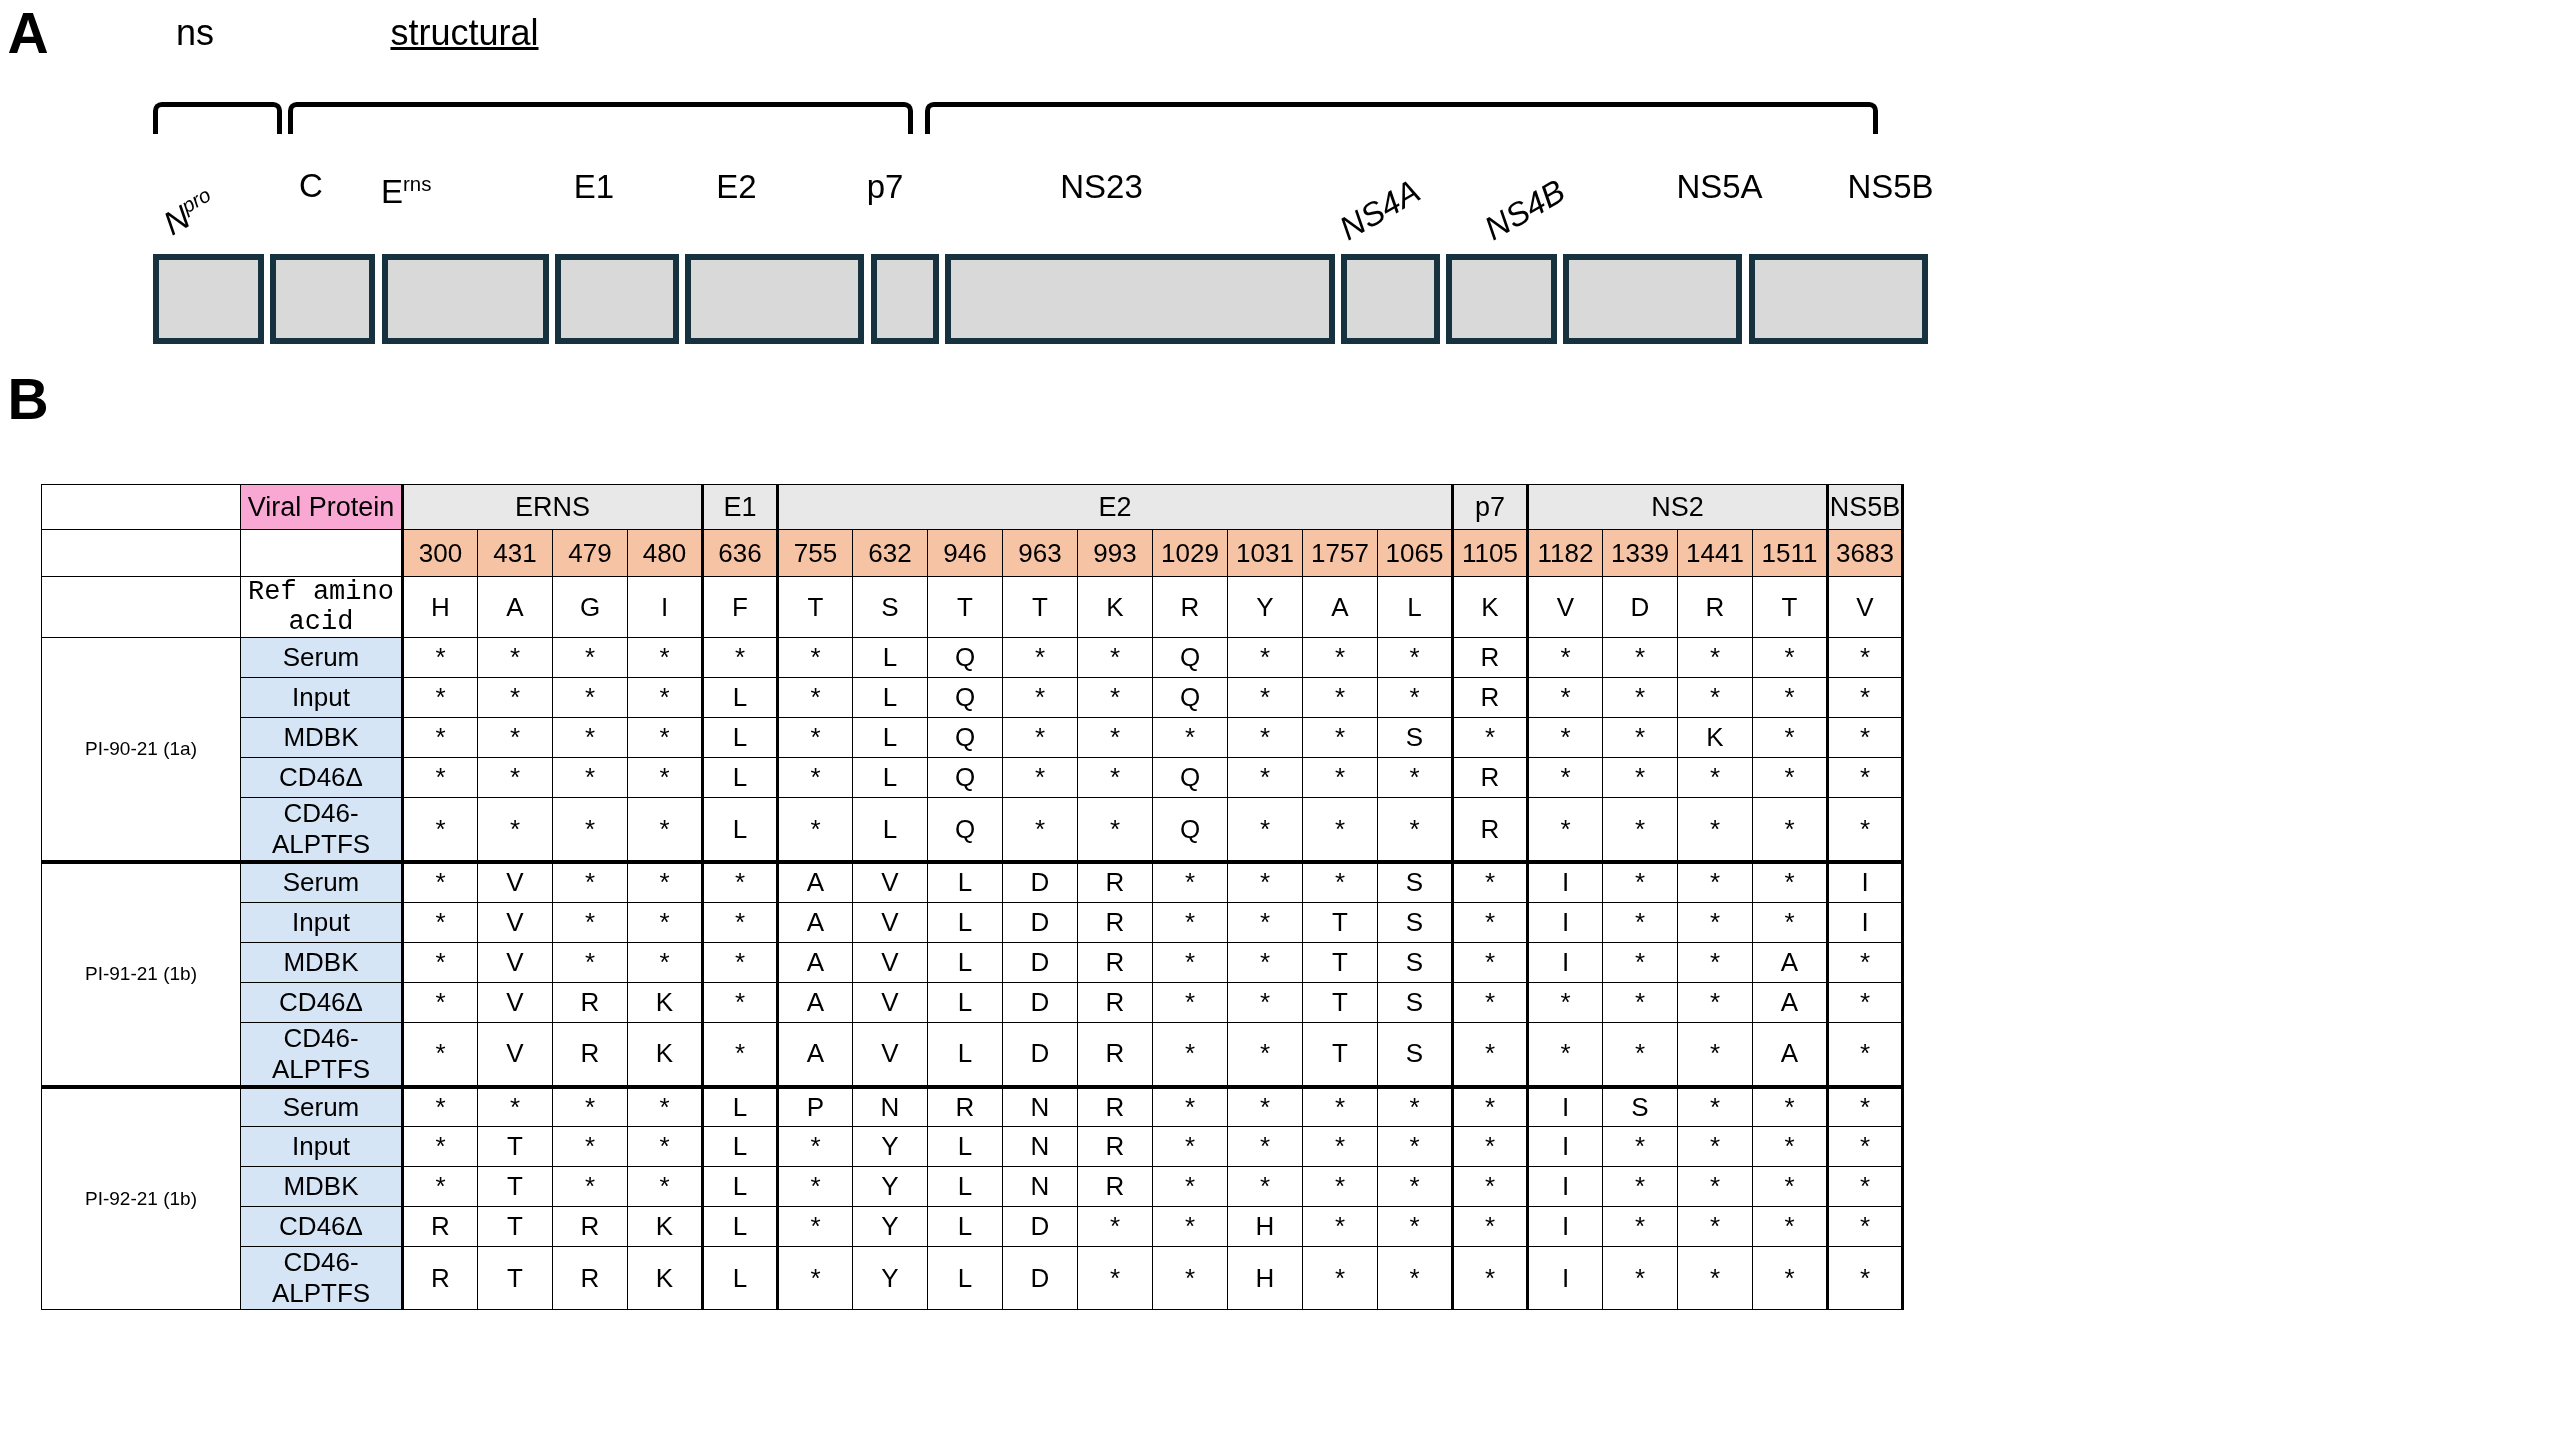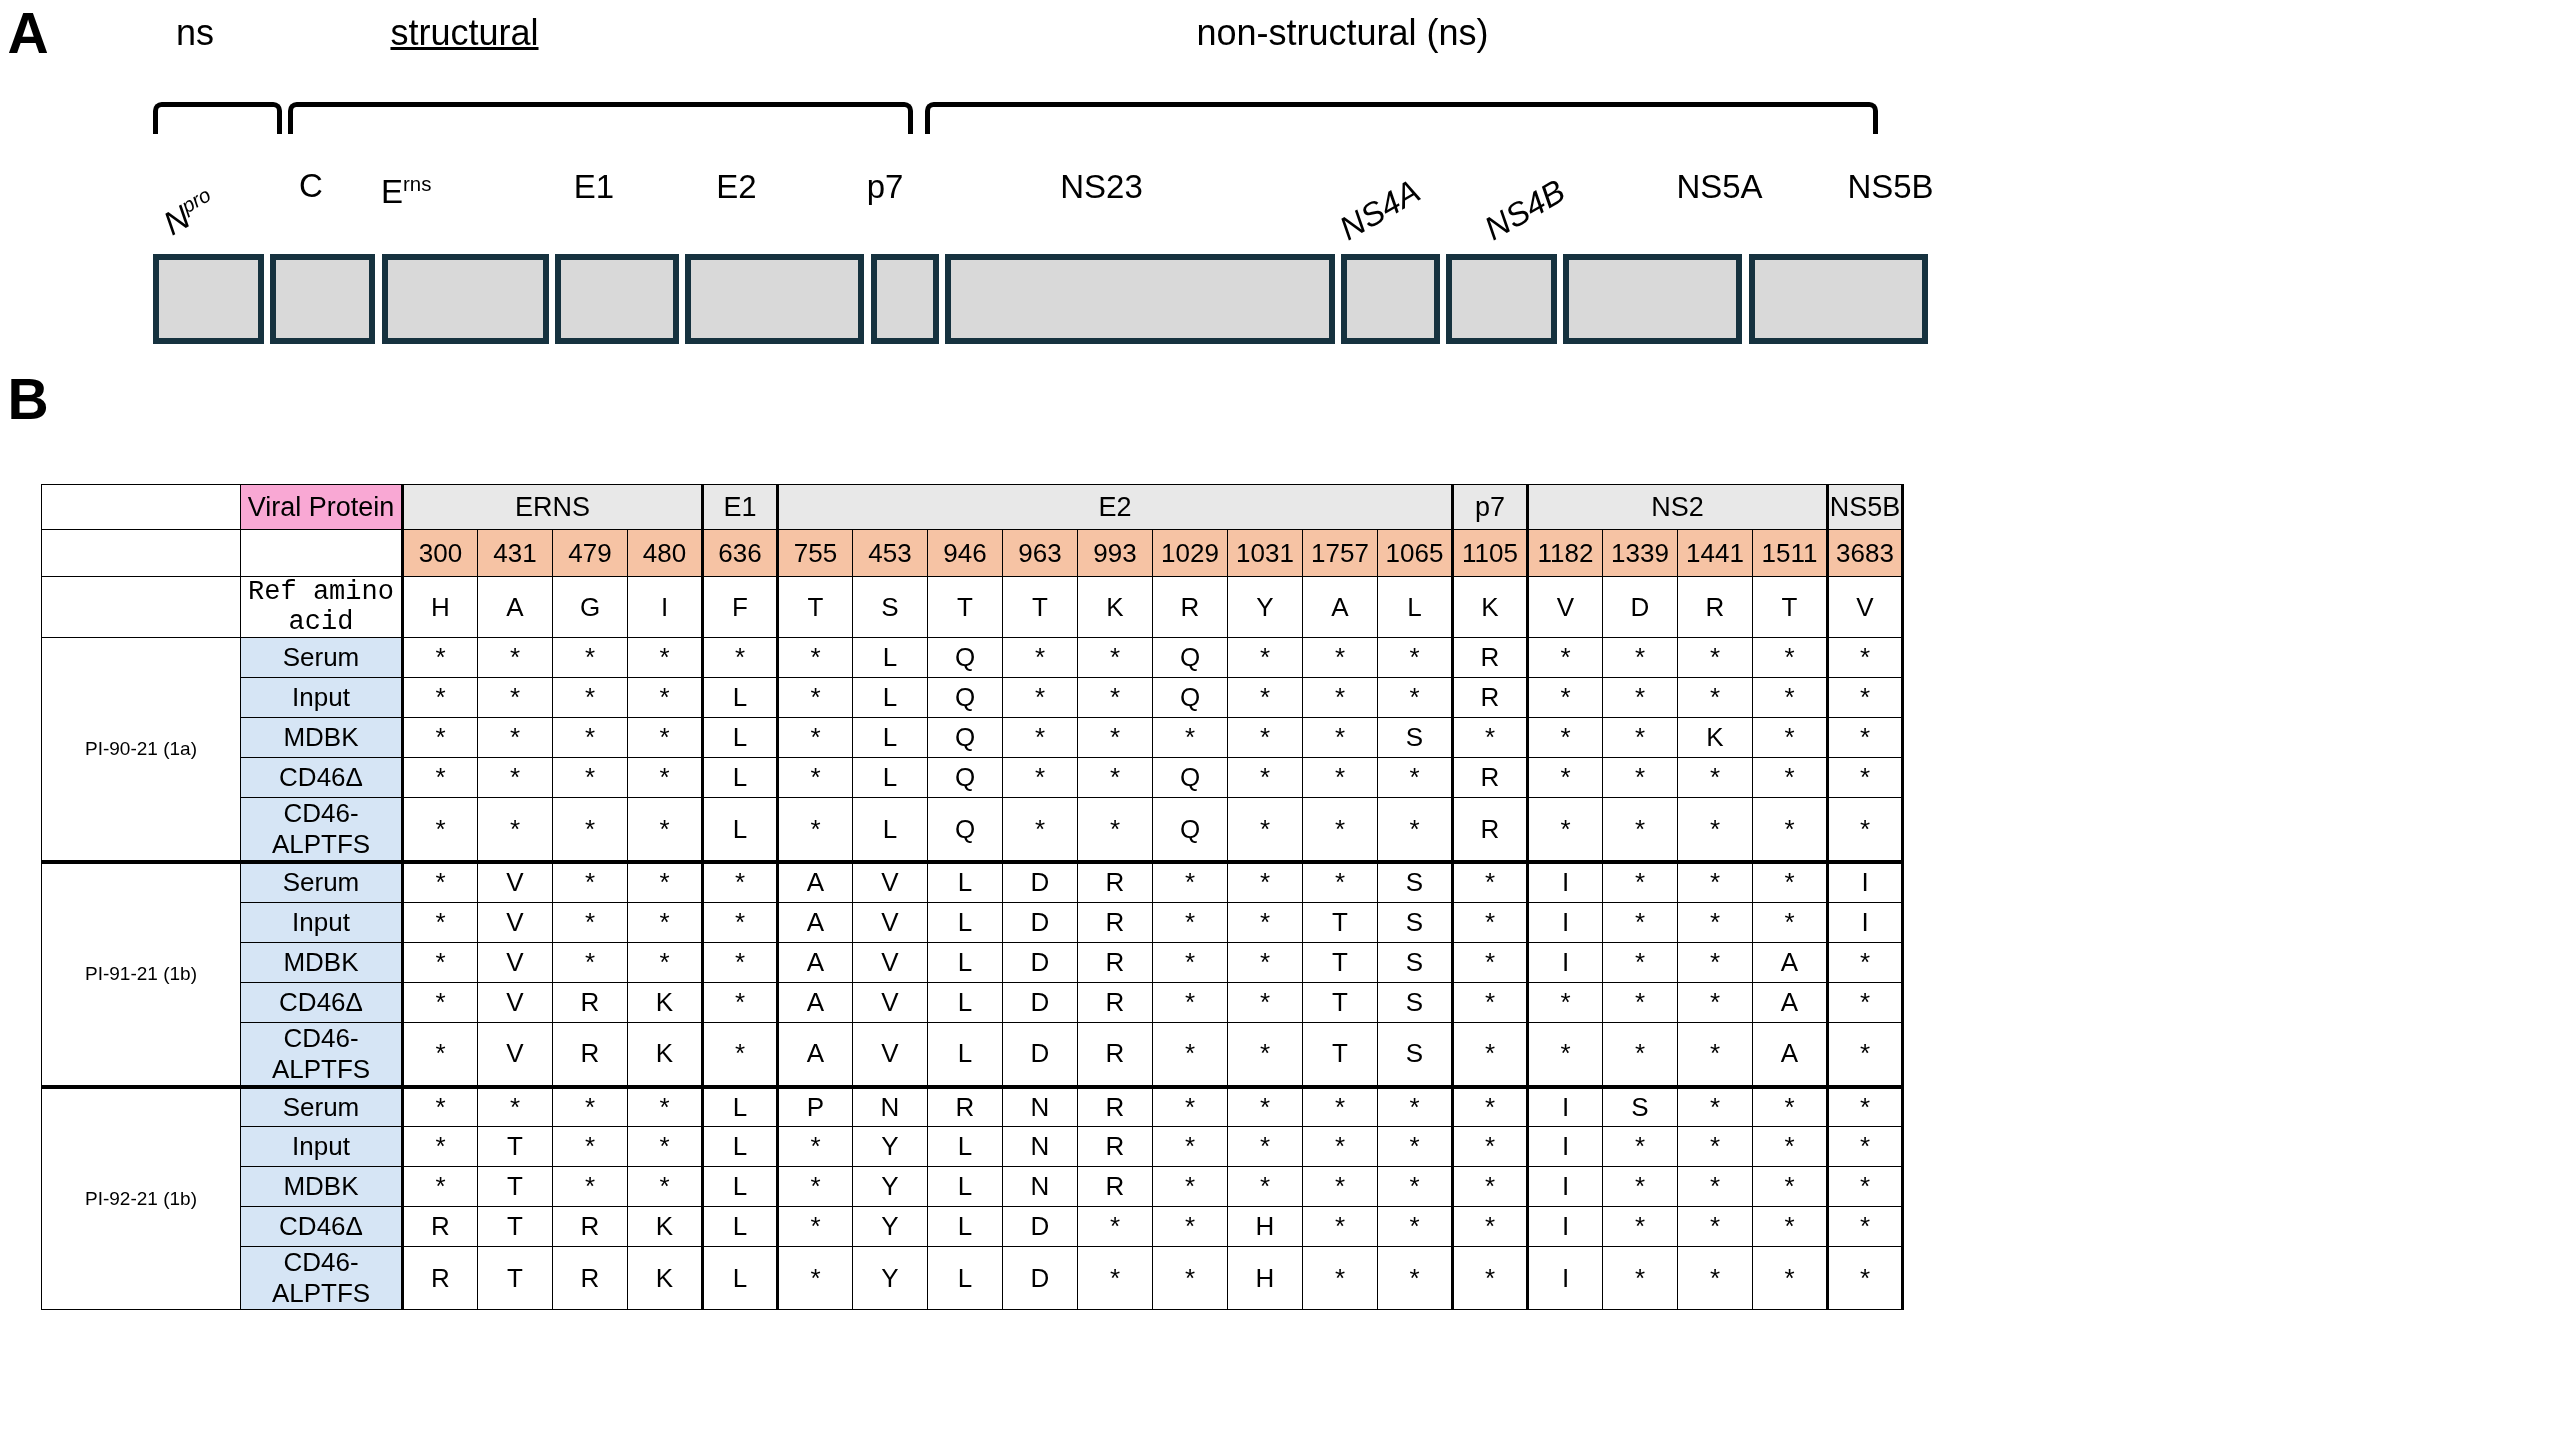--- a/index.html
+++ b/index.html
@@ -121,21 +121,20 @@
 <body>
 
 <div id="page">
 
   <div id="panel-a">
 
     <span class="panel-letter" id="panel-a-letter">A</span>
 
     <span class="region-label" style="left:158px; top:12.4px; width:74px;">ns</span>
     <span class="region-label" style="left:322px; top:12.4px; width:285px;text-decoration:underline;">structural</span>
-    <span class="region-label" style="left:934px; top:12.4px; width:817px;">non-structural (ns)</span>
 
     <div class="brace" style="left:153px; top:102px; width:129px;"></div>
     <div class="brace" style="left:288px; top:102px; width:625px;"></div>
     <div class="brace" style="left:925px; top:102px; width:953px;"></div>
 
     <span class="gene-label rot" style="left:176px; top:204px;"><span>N<sup>pro</sup></span></span>
     <span class="gene-label" style="left:280px; top:167px; width:62px;">C</span>
     <span class="gene-label" style="left:381px; top:172px;">E<sup>rns</sup></span>
     <span class="gene-label" style="left:554px; top:168px; width:80px;">E1</span>
     <span class="gene-label" style="left:693px; top:168px; width:87px;">E2</span>
@@ -200,21 +199,21 @@
           </tr>
           <tr>
             <td class="corner-blank pos-cell" style="background: rgb(255, 255, 255);"></td>
             <td class="pos-cell v-thick-r" style="background: rgb(255, 255, 255);"></td>
             <td class="pos-cell v-thick-l">300</td>
             <td class="pos-cell">431</td>
             <td class="pos-cell">479</td>
             <td class="pos-cell">480</td>
             <td class="pos-cell v-thick-l">636</td>
             <td class="pos-cell v-thick-l">755</td>
-            <td class="pos-cell">453</td>
+            <td class="pos-cell">632</td>
             <td class="pos-cell">946</td>
             <td class="pos-cell">963</td>
             <td class="pos-cell">993</td>
             <td class="pos-cell">1029</td>
             <td class="pos-cell">1031</td>
             <td class="pos-cell">1757</td>
             <td class="pos-cell">1065</td>
             <td class="pos-cell v-thick-l">1105</td>
             <td class="pos-cell v-thick-l">1182</td>
             <td class="pos-cell">1339</td>

